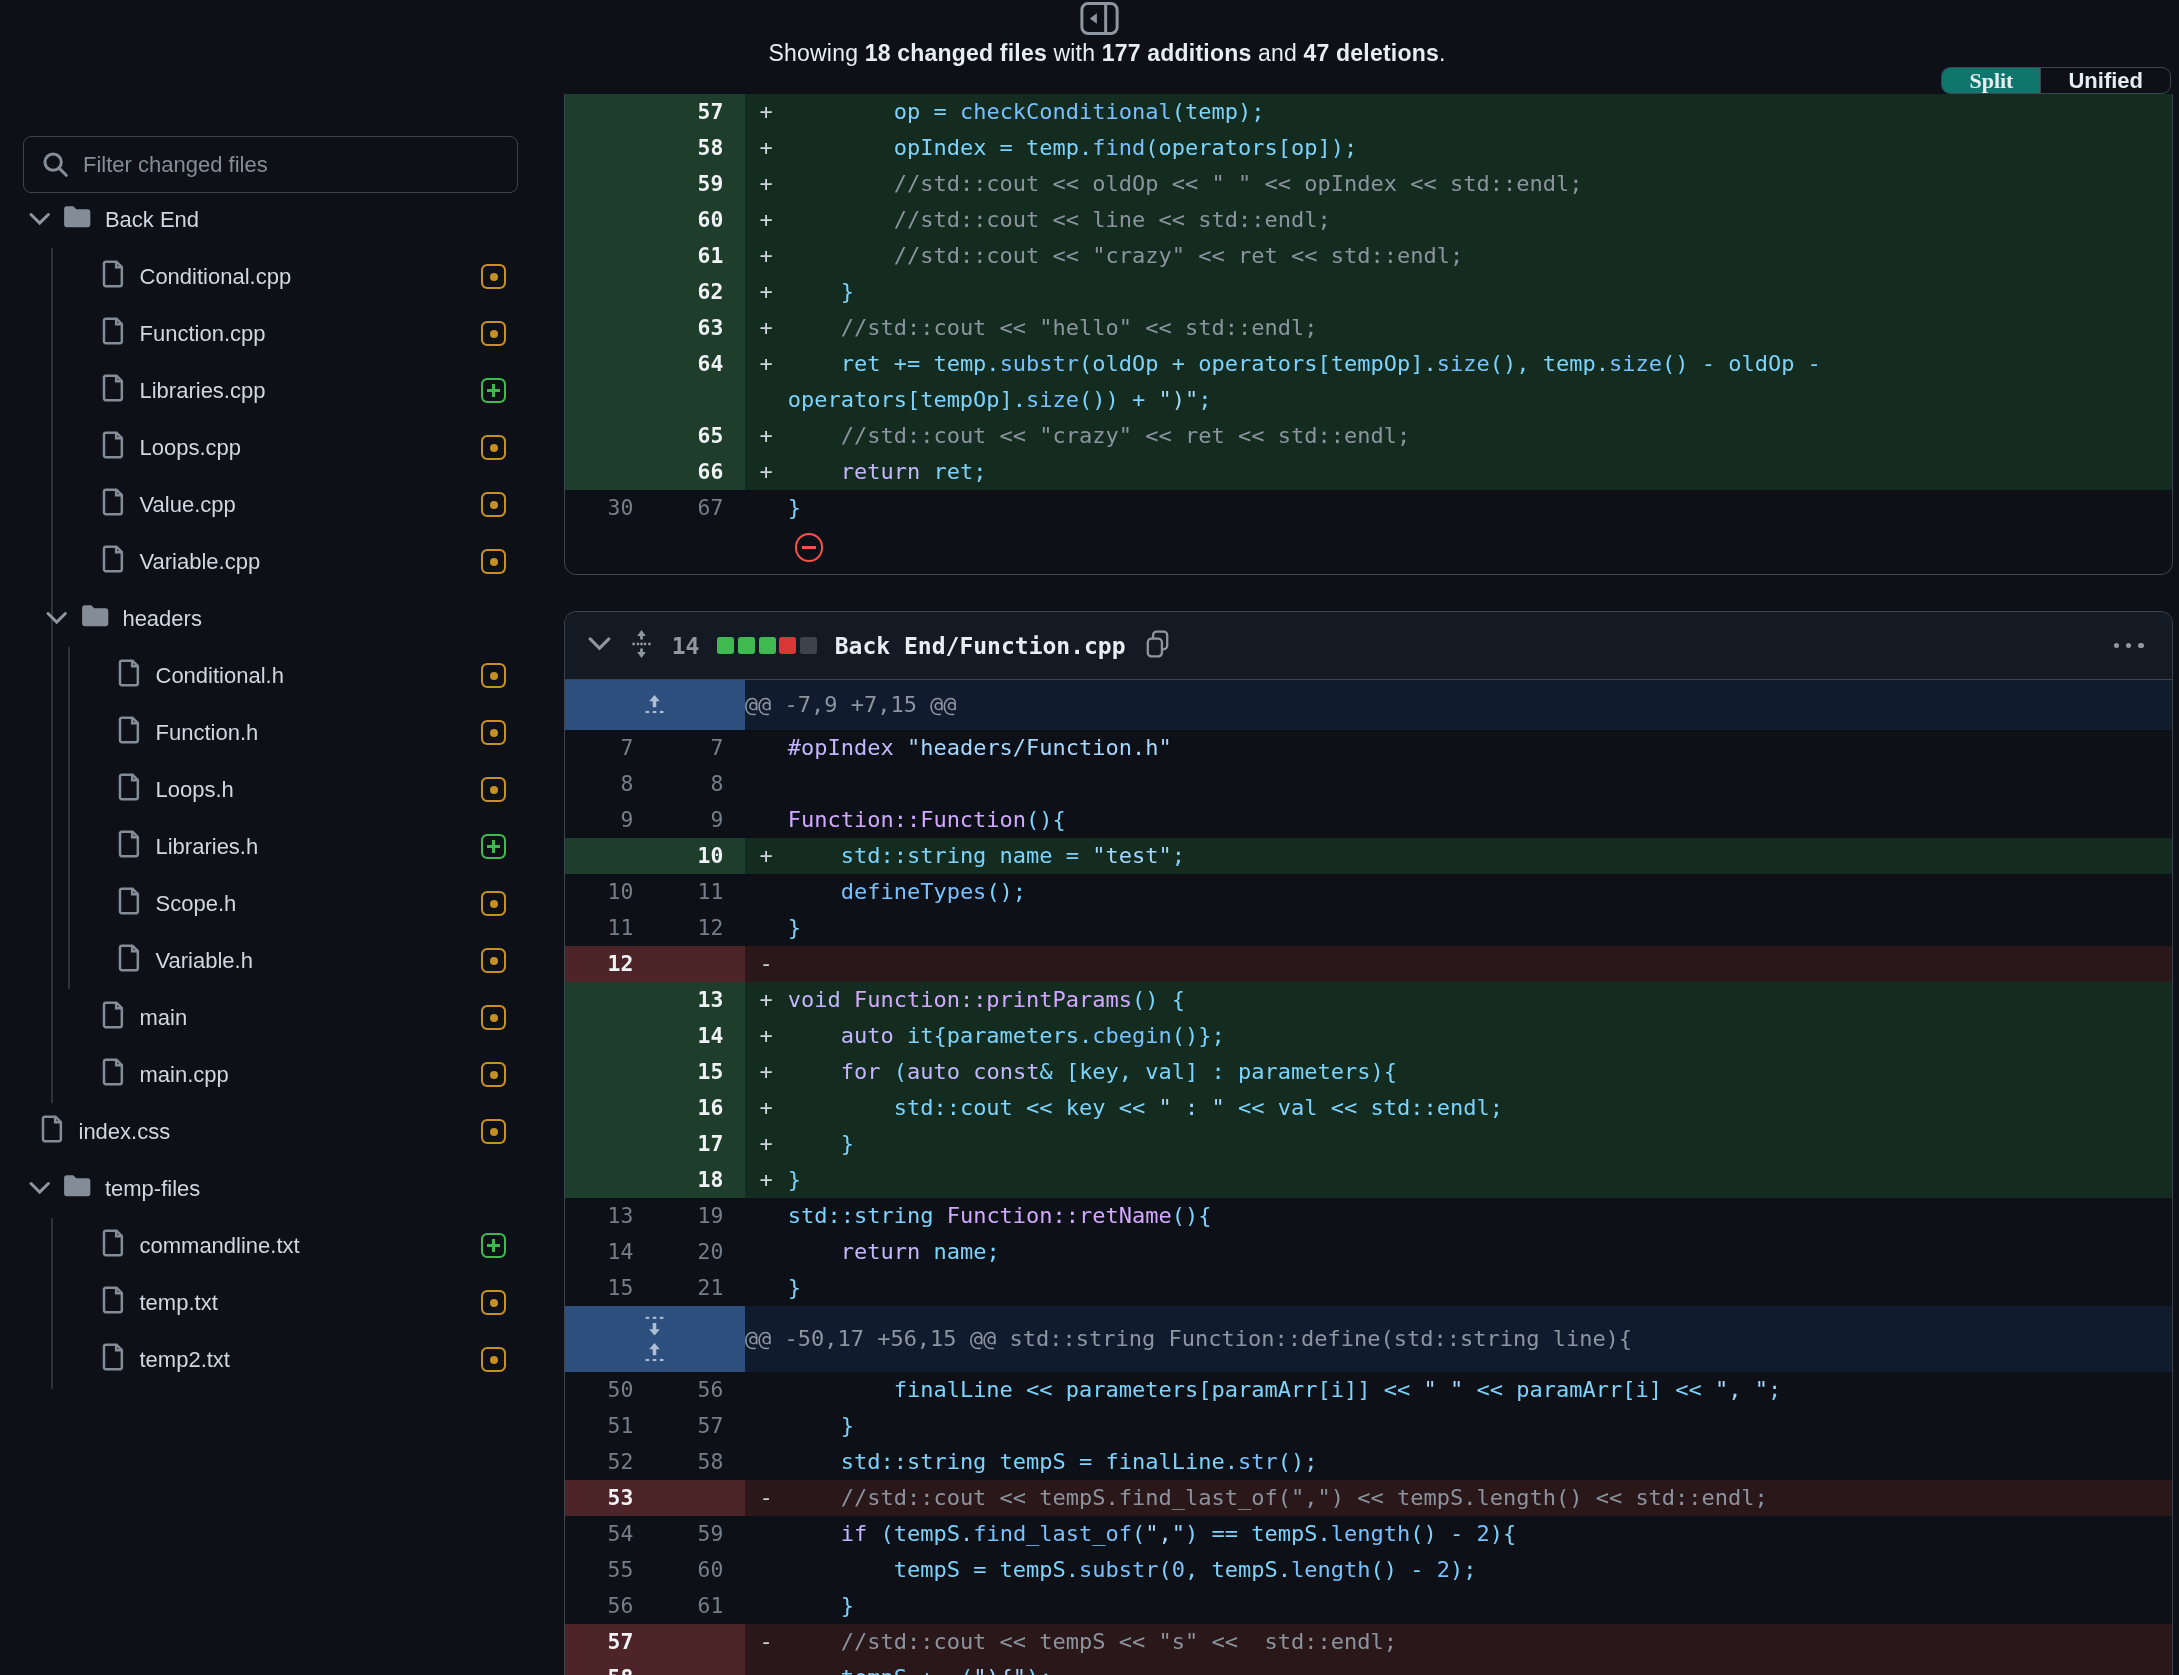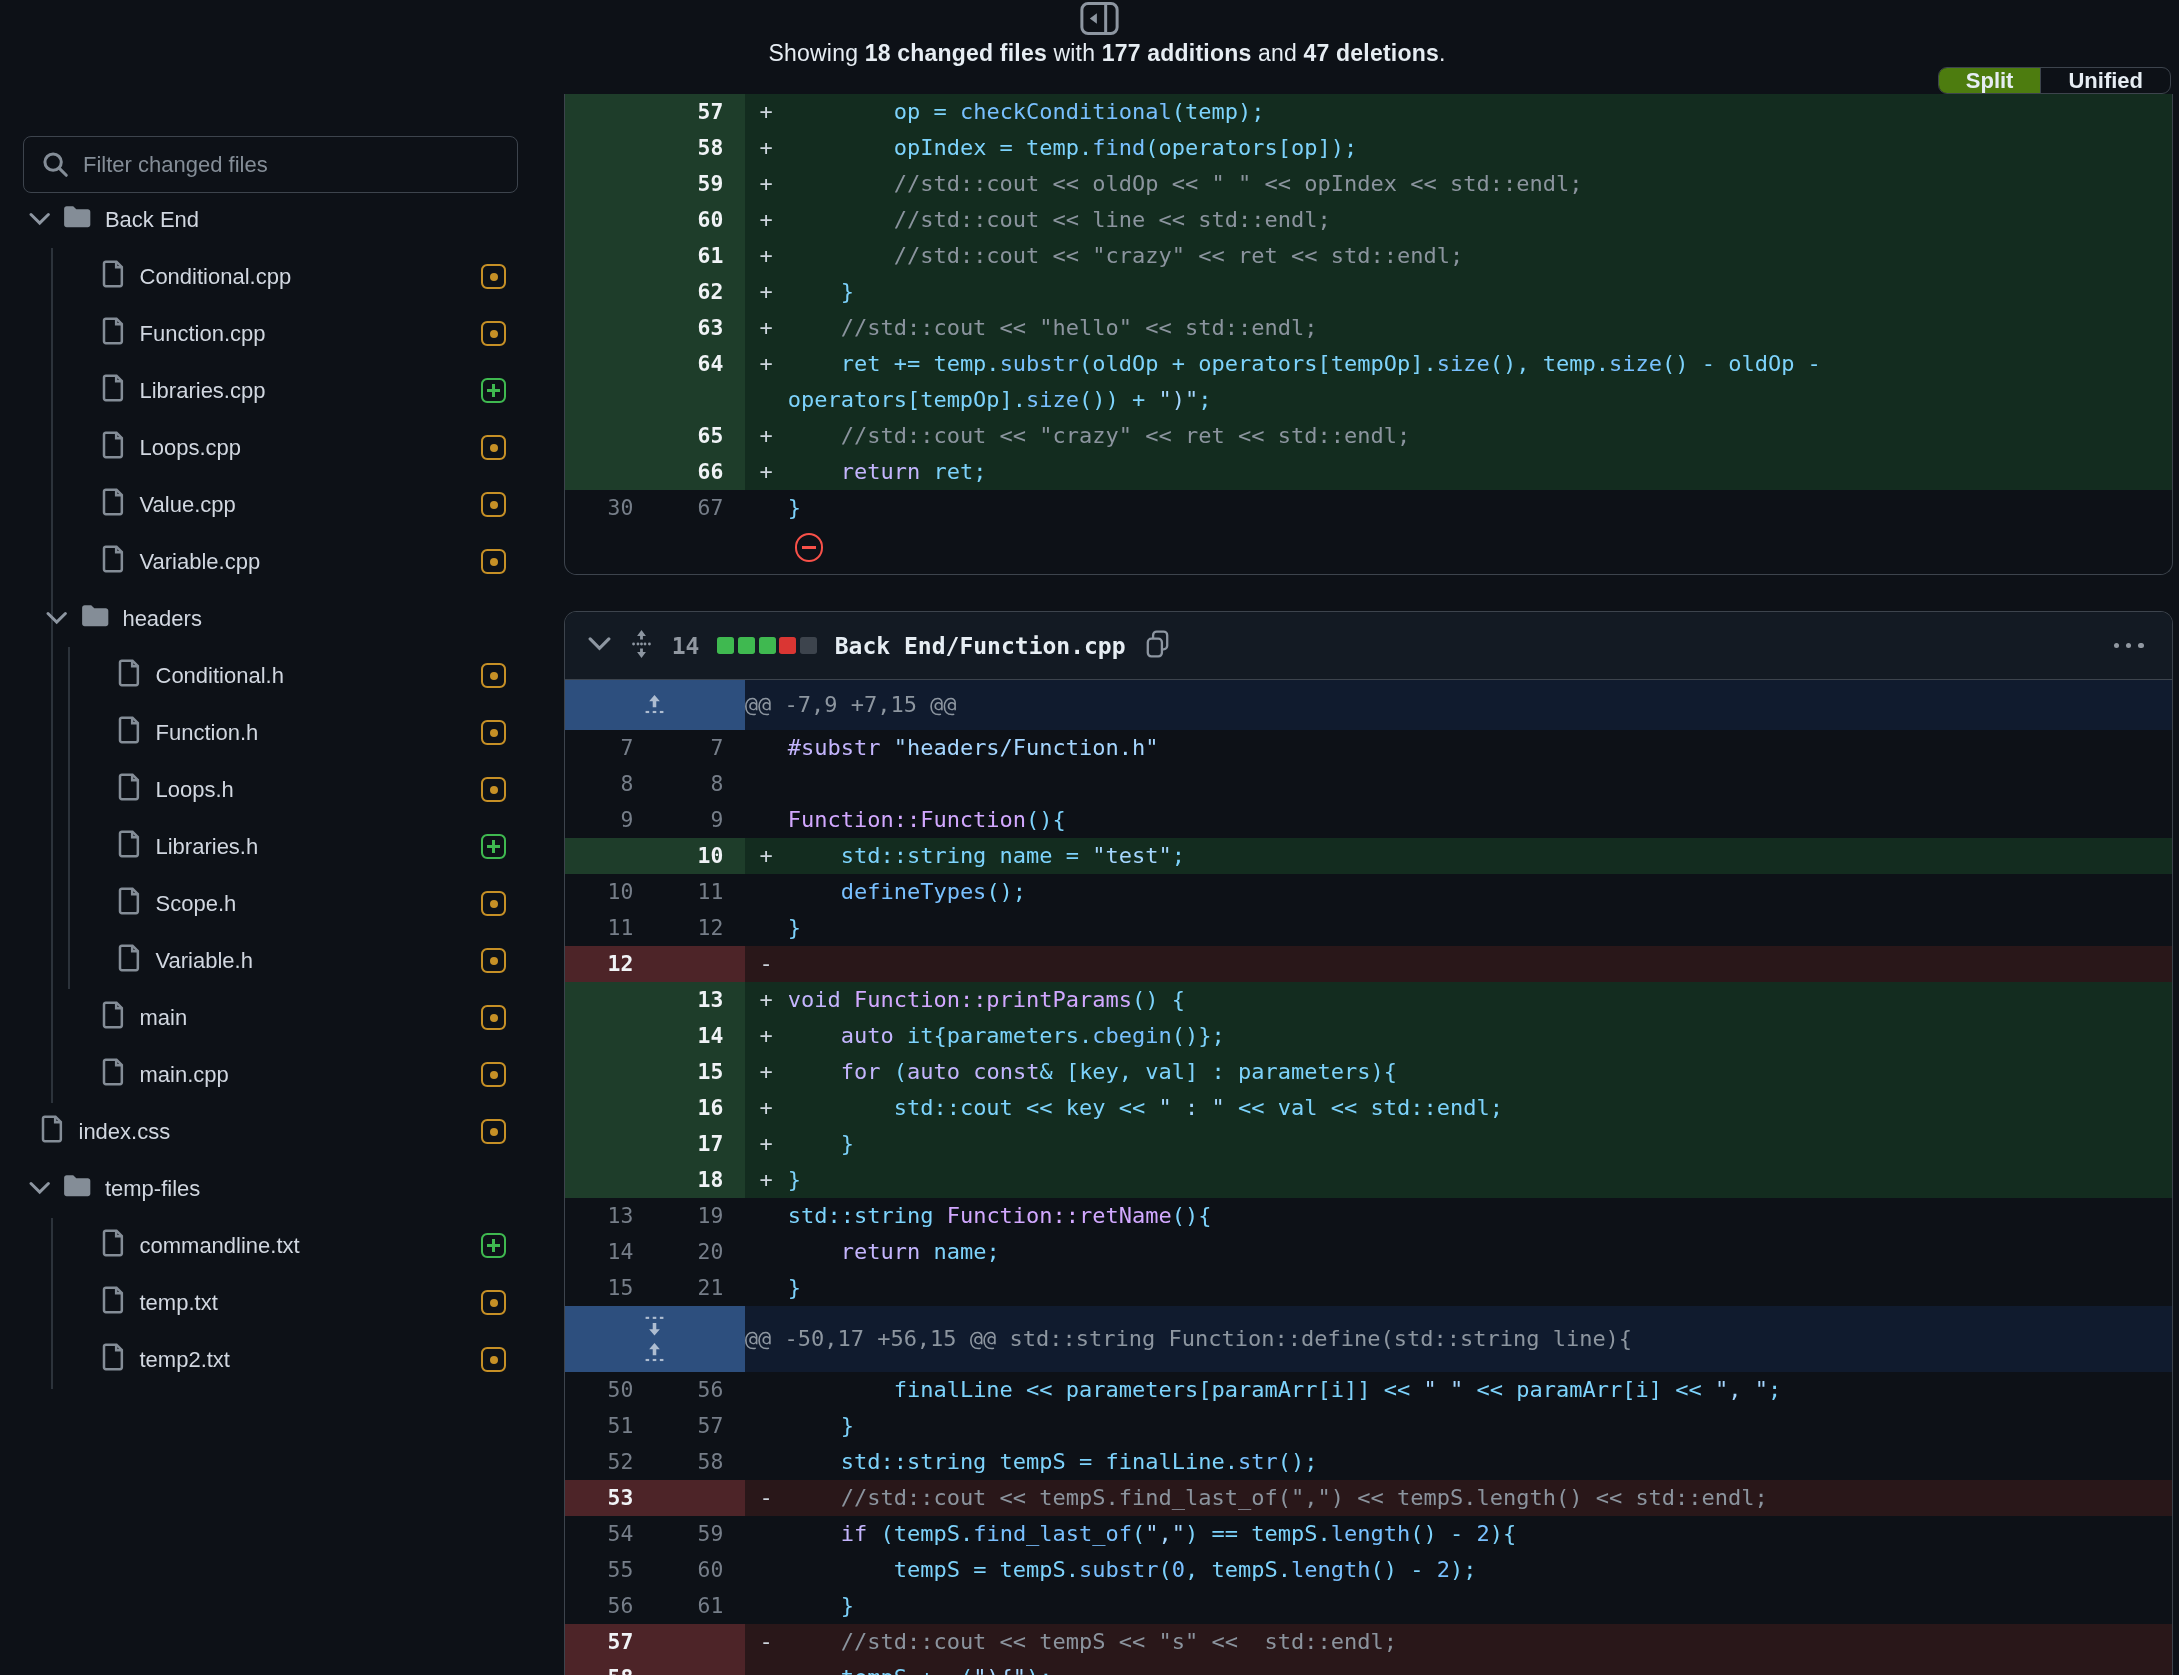--- a/index.html
+++ b/index.html
@@ -9,21 +9,21 @@
     background:#0d1117; font-family:"Liberation Sans", sans-serif;
     color:#e6edf3;
   }
   
   #topbar { height:94px; display:flex; align-items:center;flex-direction:column; }
   .collapse-btn { margin-left:19.6px; width:43px; height:43px; display:flex; align-items:center; justify-content:center; cursor:pointer; background:none; border:none; }
   #summary { margin-left:34px; font-size:23px; color:#e6edf3; letter-spacing:0.2px; }
   #summary .b { font-weight:700; }
   #seg-control { margin-left:auto; margin-right:9px; display:flex; height:50px; border:1.8px solid #3d444d; border-radius:9px; overflow:hidden; }
   .seg { padding:0 27px; display:flex; align-items:center; font-size:22px; font-weight:600; color:#e6edf3; cursor:pointer; background:transparent; border:none; }
-  .seg.selected { background:#4d7c0f; }
+  .seg.selected { background:#0f766e;font-family:Liberation Serif, serif; }
   .seg + .seg { border-left:1.8px solid #3d444d; }
   
   #main { display:flex; align-items:flex-start; }
   #sidebar { position:relative; width:561px; flex:none; height:1582px; }
   #filter-wrap { position:absolute; top:26px; left:23px; width:495px; height:57px;margin-top:16px; }
   #filter-input { width:100%; height:100%; background:transparent; border:1.8px solid #3d444d; border-radius:8px; color:#e6edf3; font-size:22px; font-family:"Liberation Sans",sans-serif; padding:0 18px 0 59px; outline:none; }
   #filter-input::placeholder { color:#848d97; }
   #filter-icon { position:absolute; left:18px; top:14.3px; }
   #tree { position:absolute; top:97px; left:0; right:0; }
   .guide { position:absolute; width:1.8px; background:#2c333b; }
@@ -420,21 +420,21 @@
                     <rect x="21" y="19" width="4" height="2.4"></rect>
                   </g>
                 </svg>
               </button>
               <span class="htext">@@ -7,9 +7,15 @@</span>
             </div>
             <div class="drow ctx">
               <span class="ln old">7</span>
               <span class="ln new">7</span>
               <span class="sign"></span>
-              <span class="code"><span class="t-k">#substr</span><span class="t-p"> </span><span class="t-s">"headers/Function.h"</span></span>
+              <span class="code"><span class="t-k">#opIndex</span><span class="t-p"> </span><span class="t-s">"headers/Function.h"</span></span>
             </div>
             <div class="drow ctx">
               <span class="ln old">8</span>
               <span class="ln new">8</span>
               <span class="sign"></span>
               <span class="code">&nbsp;</span>
             </div>
             <div class="drow ctx">
               <span class="ln old">9</span>
               <span class="ln new">9</span>

